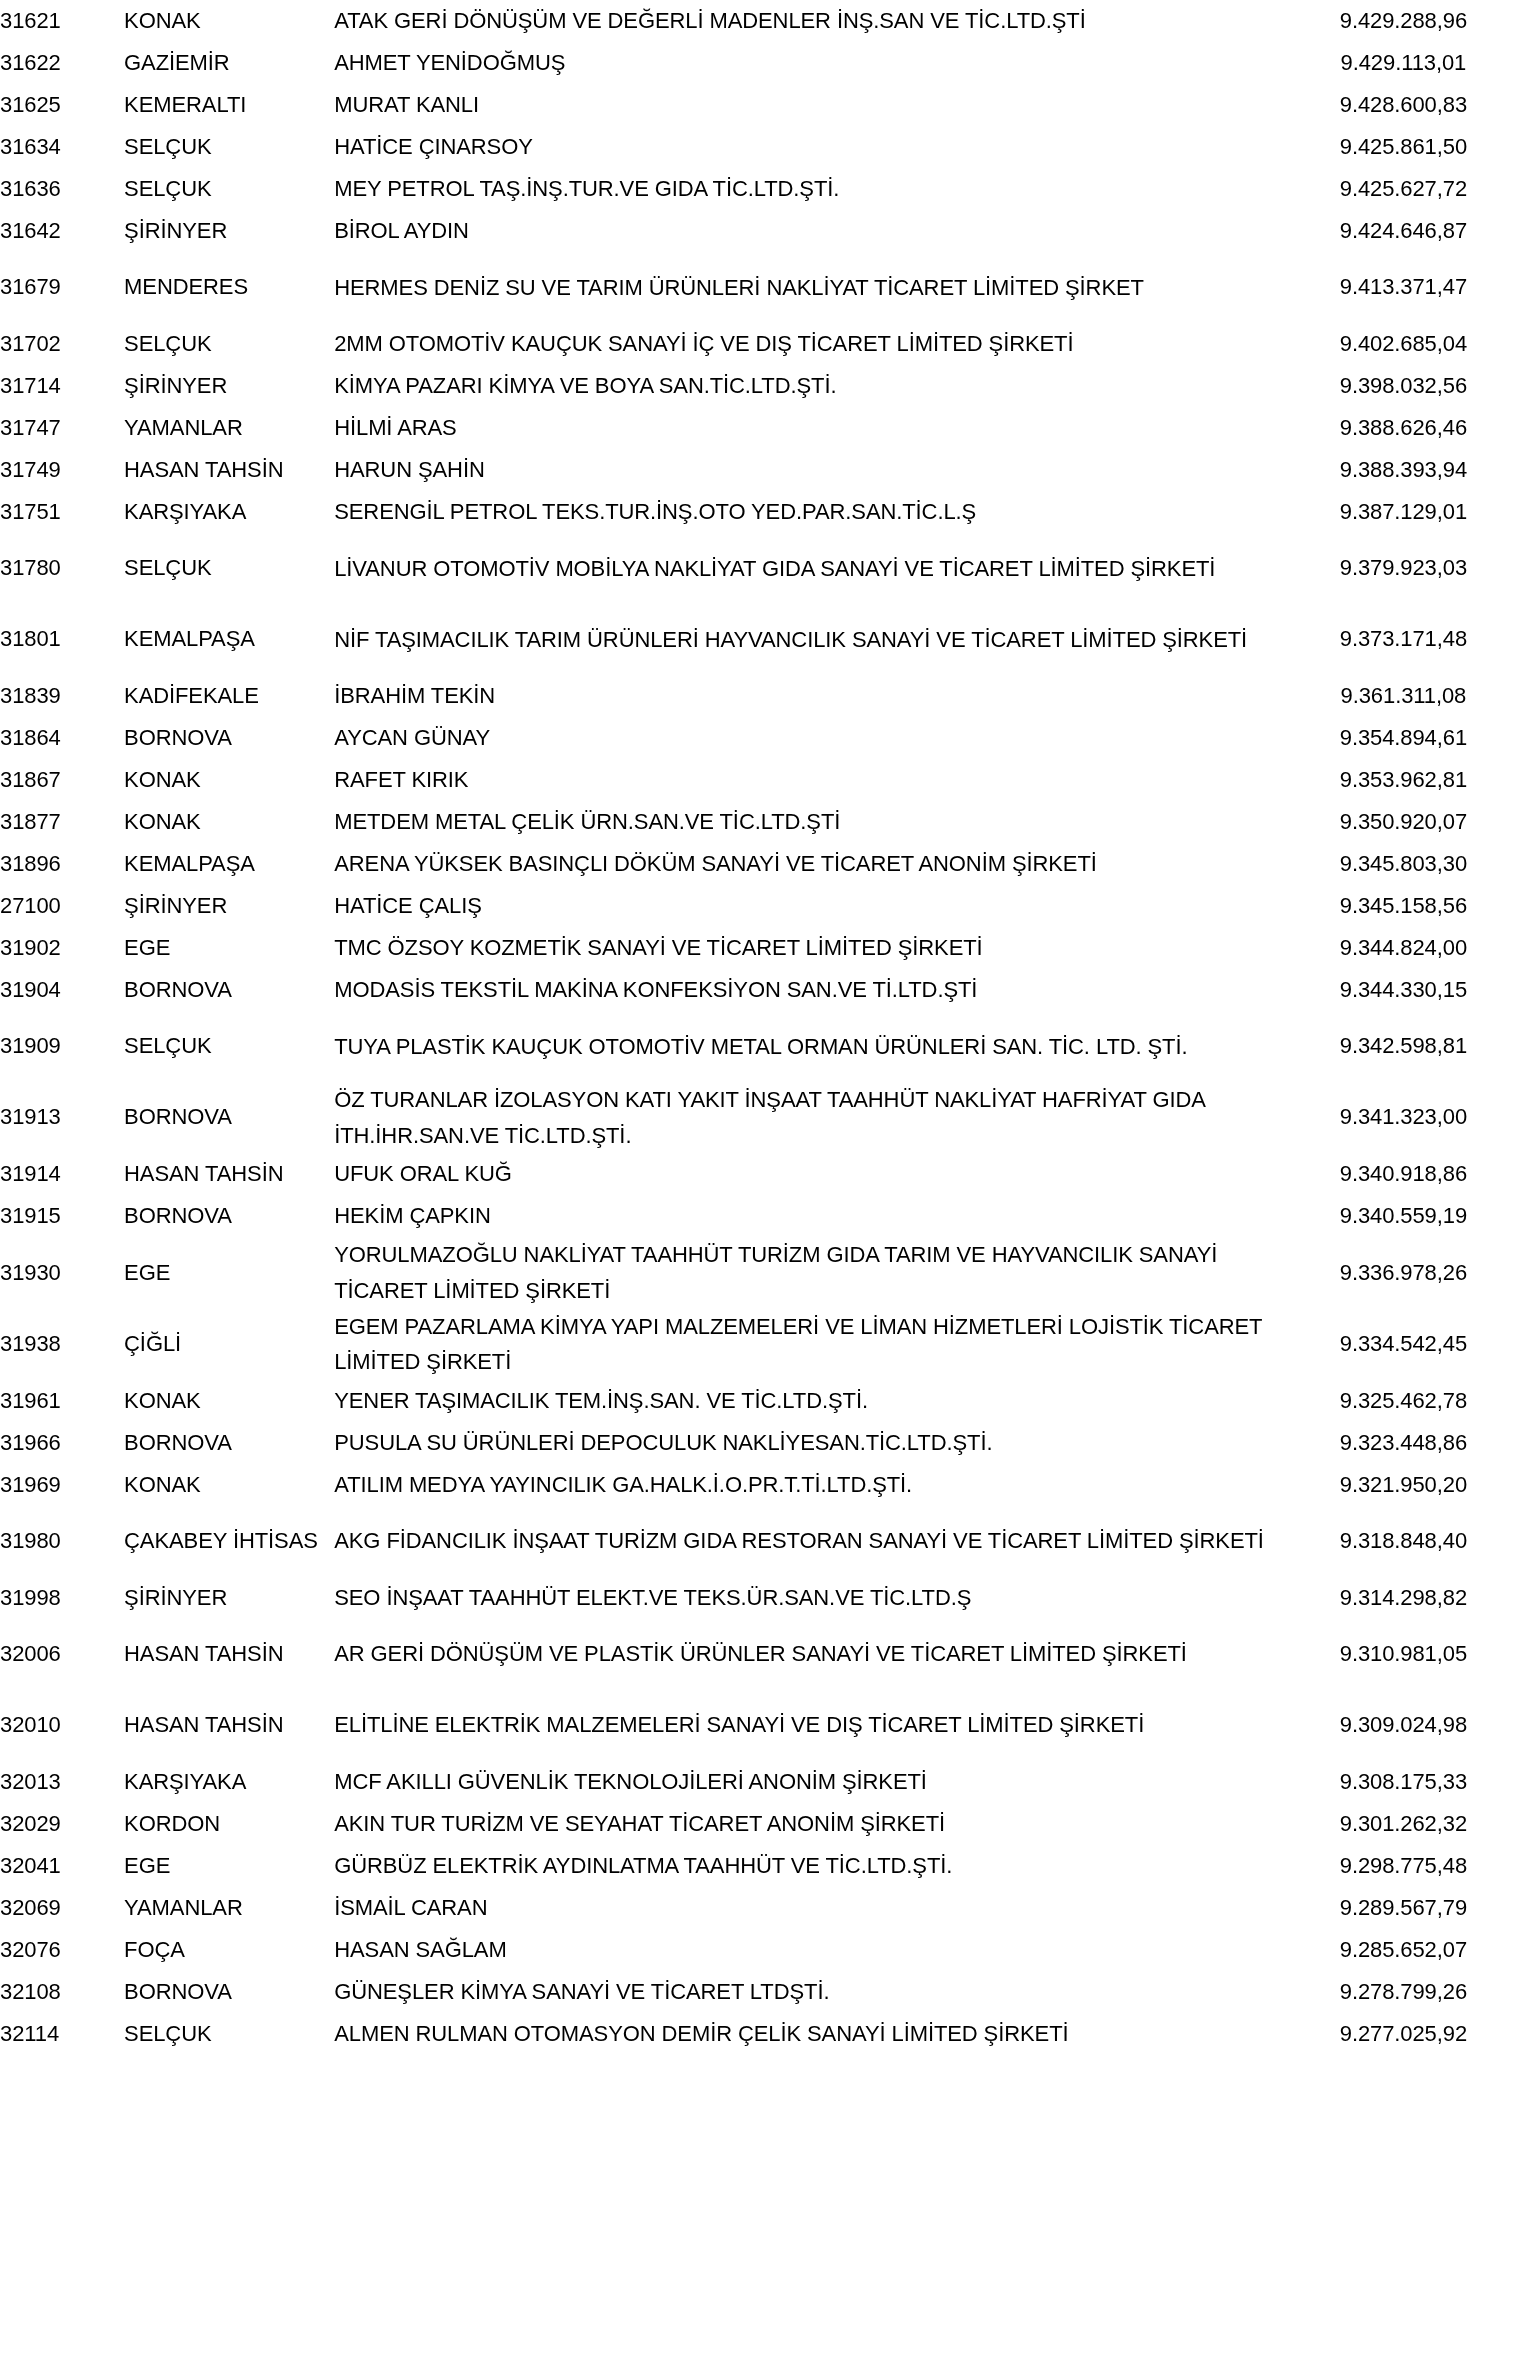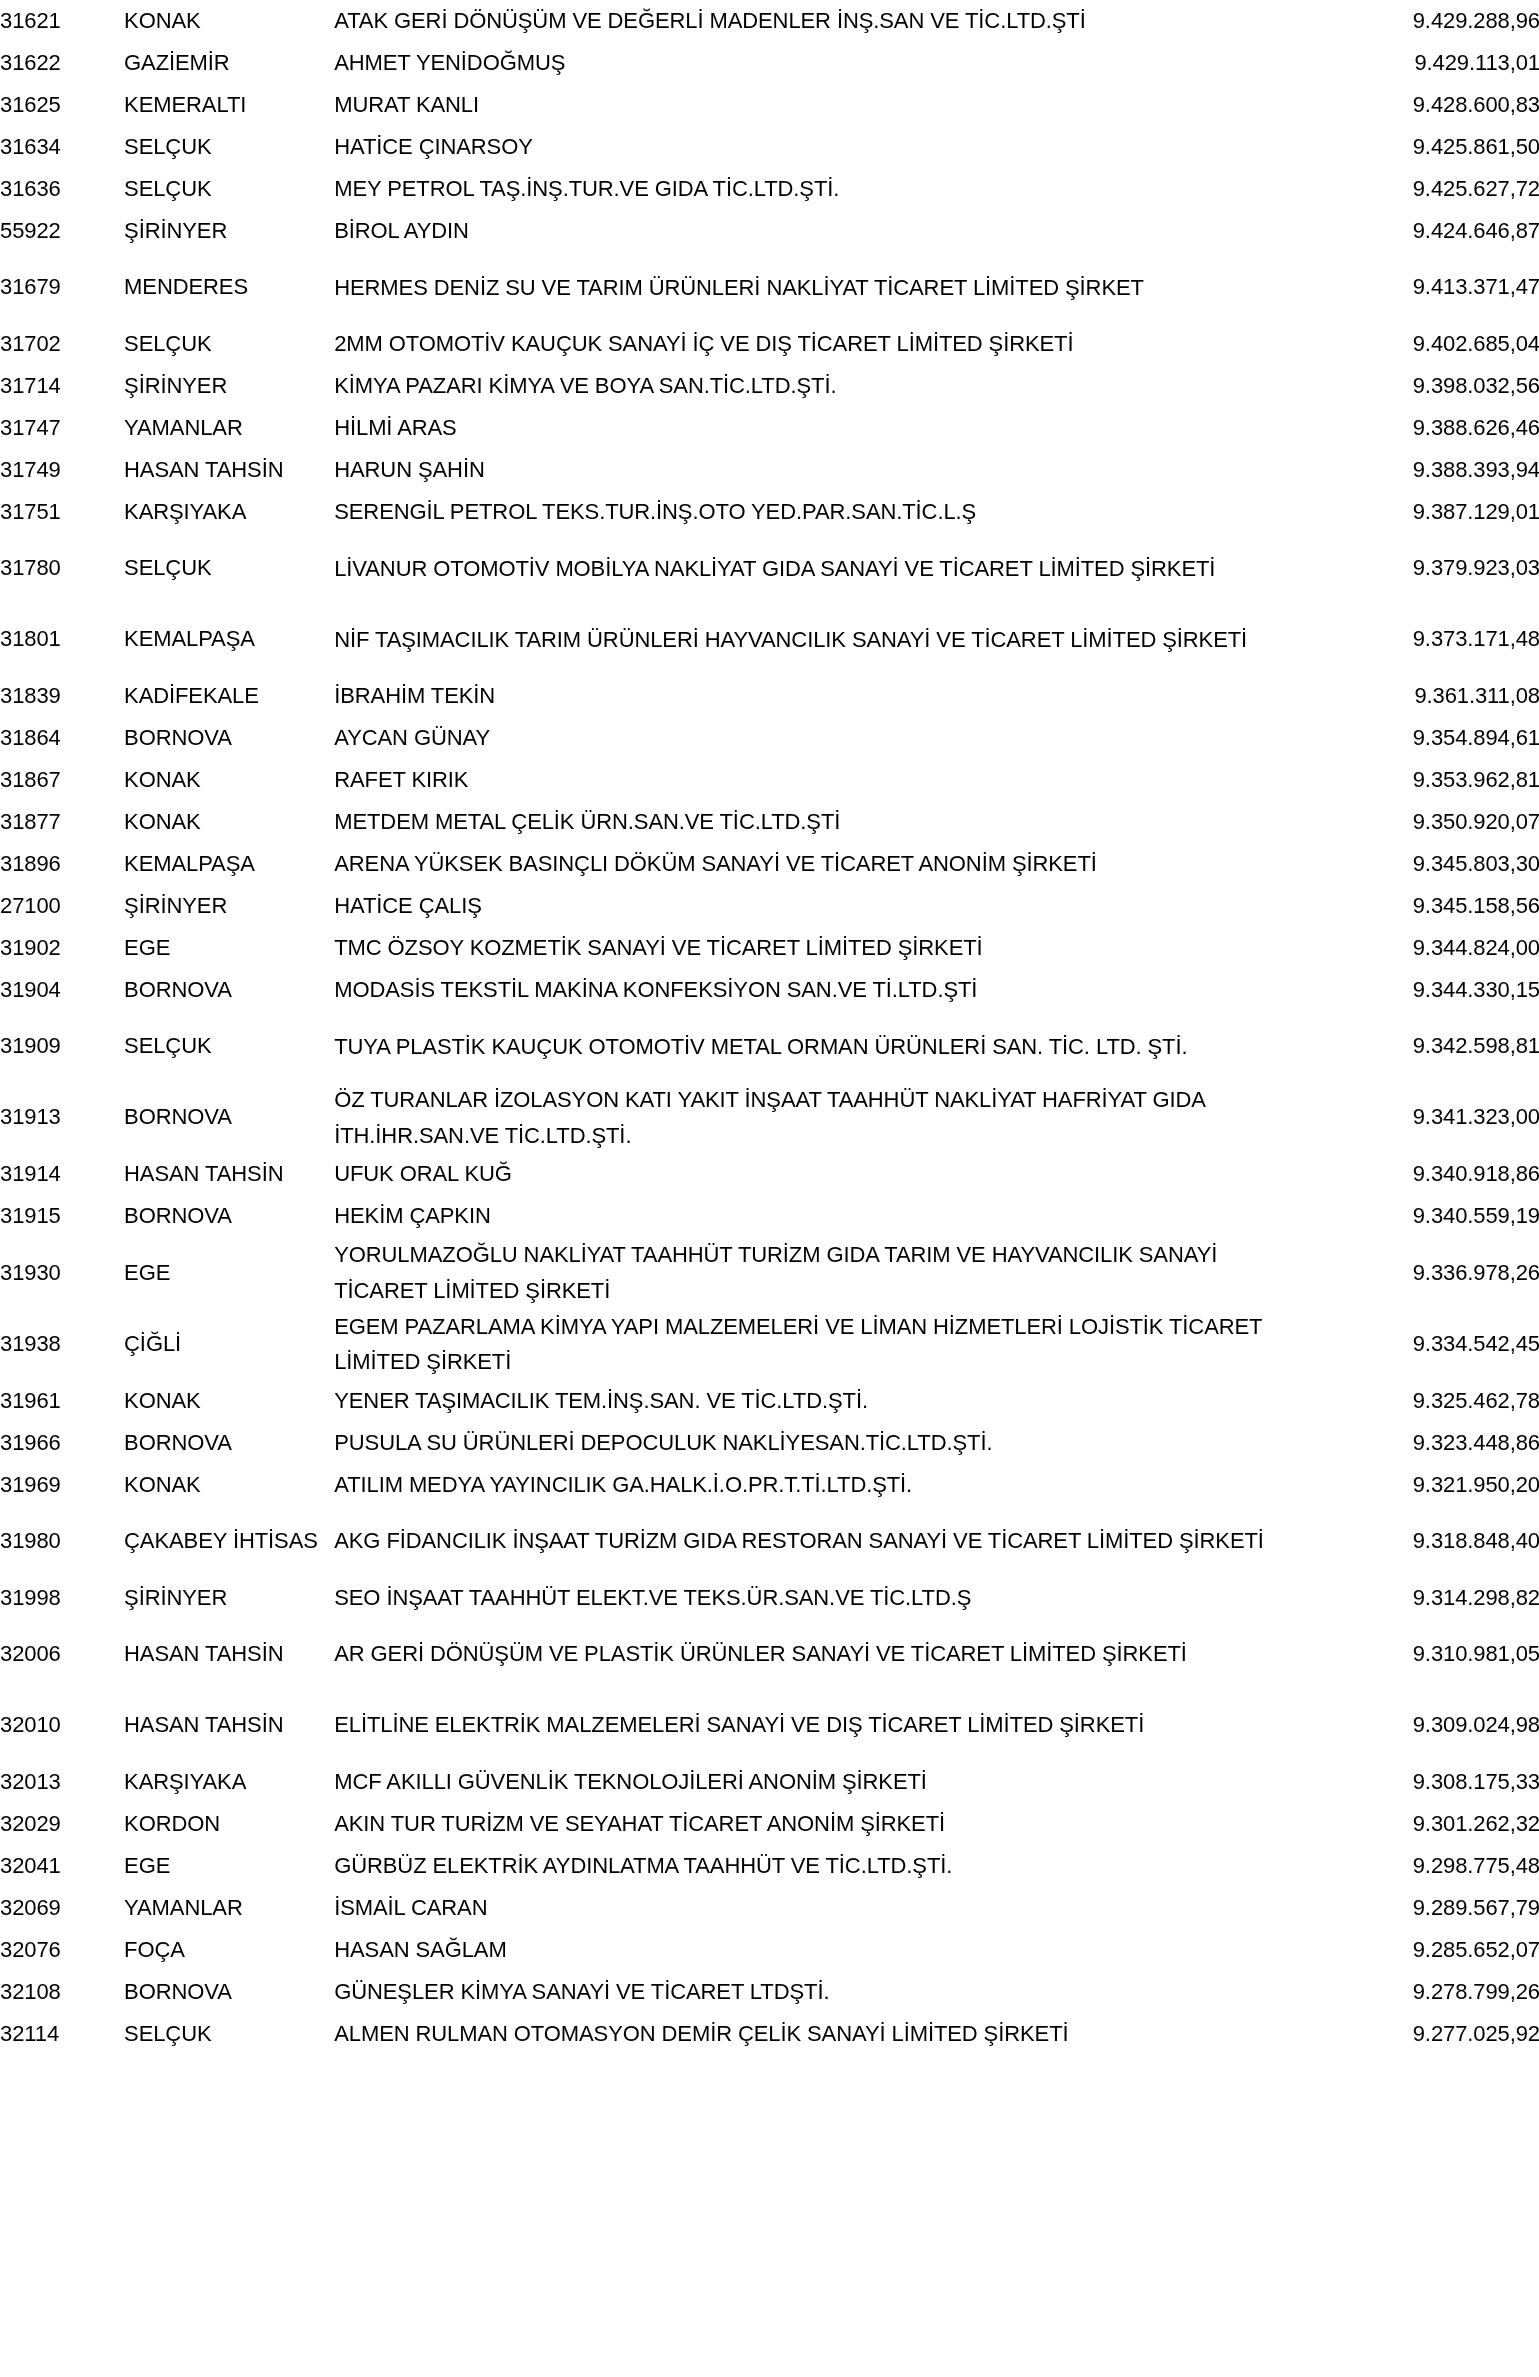--- a/index.html
+++ b/index.html
@@ -58,21 +58,21 @@
   }
   td.cell-name {
     padding-left: 0px;
     padding-right: 11px;
     text-align: left;
     letter-spacing: -0.1px;
   }
   td.cell-amount {
     padding-right: 0px;
     padding-left: 3.1px;
-    text-align: right;
+    text-align: center;
     white-space: nowrap;
     letter-spacing: -0.1px;
   }
   
   tr.row-1 td { height: 42px; }
   tr.row-2 td { height: 71px; }
   tr.row-2 td.cell-name { line-height: 1.62; }
 </style>
 </head>
 <body>
@@ -110,21 +110,21 @@
           <td class="cell-name">HATİCE ÇINARSOY</td>
           <td class="cell-amount">9.425.861,50</td>
         </tr>
         <tr class="row-1">
           <td class="cell-id">31636</td>
           <td class="cell-district">SELÇUK</td>
           <td class="cell-name">MEY PETROL TAŞ.İNŞ.TUR.VE GIDA TİC.LTD.ŞTİ.</td>
           <td class="cell-amount">9.425.627,72</td>
         </tr>
         <tr class="row-1">
-          <td class="cell-id">55922</td>
+          <td class="cell-id">31642</td>
           <td class="cell-district">ŞİRİNYER</td>
           <td class="cell-name">BİROL AYDIN</td>
           <td class="cell-amount">9.424.646,87</td>
         </tr>
         <tr class="row-2">
           <td class="cell-id">31679</td>
           <td class="cell-district">MENDERES</td>
           <td class="cell-name">HERMES DENİZ SU VE TARIM ÜRÜNLERİ NAKLİYAT TİCARET LİMİTED ŞİRKET</td>
           <td class="cell-amount">9.413.371,47</td>
         </tr>

